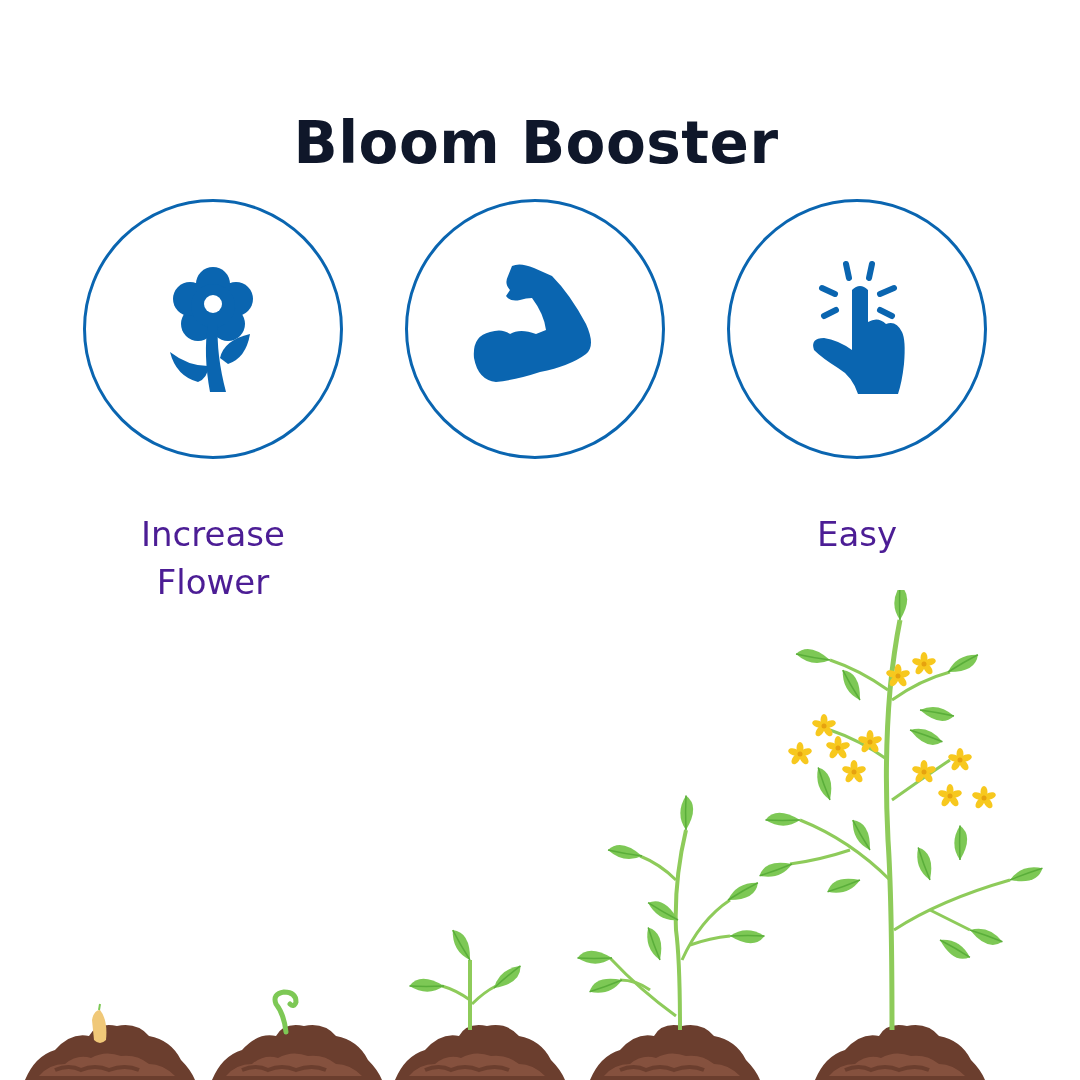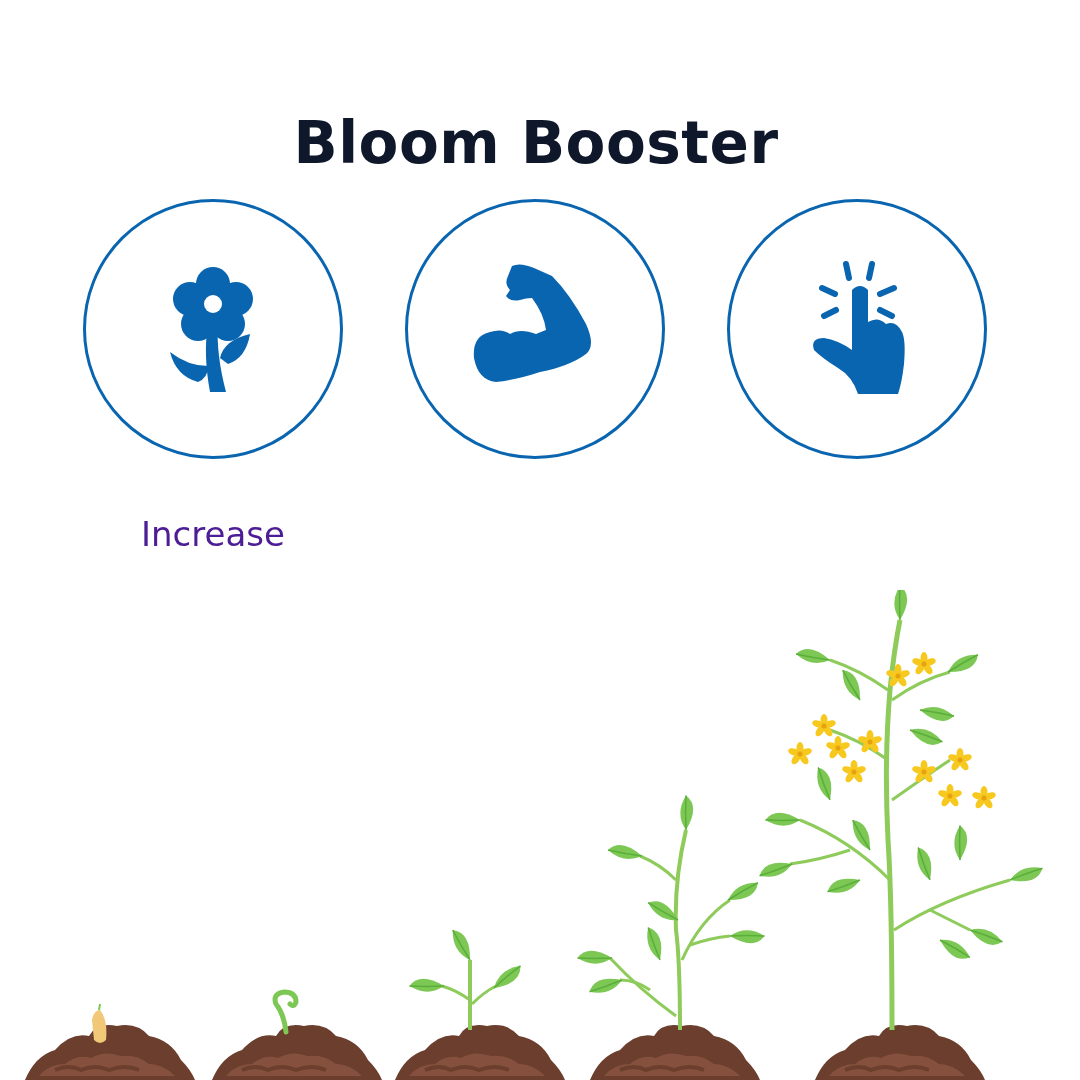--- a/index.html
+++ b/index.html
@@ -43,20 +43,21 @@
         <circle cx="75" cy="52" r="22"></circle>
         <path d="M70 70 L80 70 Q78 100 88 138 L72 138 Q65 100 70 70 Z"></path>
         <path d="M70 112 Q50 112 32 98 Q38 122 60 128 Q70 124 70 112 Z"></path>
         <path d="M82 104 Q86 86 112 80 Q108 104 90 110 Z"></path>
       </g>
       <circle cx="75" cy="50" r="9" fill="#ffffff"></circle>
     </svg>
   </div>
   <div class="label">
     <span>Increase</span>
+    <span>Flower</span>
   </div>
 </div>
 
 <div class="feature f2">
   <div class="circle">
     <svg viewBox="0 0 150 150">
       <path fill="#0a65b0" d="M52 12 Q60 8 74 14 L92 22 Q110 40 126 70 Q136 92 126 100 Q110 112 80 118 Q56 126 36 128 Q18 126 14 104 Q12 82 30 78 Q42 74 50 80 Q60 74 76 80 L86 76 Q84 60 72 44 Q66 44 60 46 Q50 48 46 42 L50 36 Q44 30 48 22 Z"></path>
     </svg>
   </div>
 </div>
@@ -69,20 +70,21 @@
         <line x1="90" y1="10" x2="87" y2="24"></line>
         <line x1="40" y1="34" x2="53" y2="40"></line>
         <line x1="112" y1="34" x2="98" y2="40"></line>
         <line x1="42" y1="62" x2="54" y2="56"></line>
         <line x1="110" y1="62" x2="98" y2="56"></line>
       </g>
       <path fill="#0a65b0" d="M70 36 Q78 28 86 36 L86 68 Q96 62 104 70 Q114 66 120 78 Q124 86 122 110 Q120 128 116 140 L76 140 Q70 122 56 114 Q40 104 32 96 Q28 84 42 84 Q56 86 70 96 Z"></path>
     </svg>
   </div>
   <div class="label">
+    <span>Easy</span>
   </div>
 </div>
 
 <svg class="stages" viewBox="0 590 1080 490">
   <defs>
     <g id="soil">
       <path d="M0 60 Q10 36 30 30 Q46 12 64 16 Q72 2 92 6 Q112 2 124 16 Q146 20 156 40 Q166 50 170 60 Z" fill="#6b3e2e"></path>
       <path d="M14 56 Q24 44 40 44 Q52 34 66 38 Q80 30 96 36 Q112 34 124 44 Q138 44 150 56 Z" fill="#8c5642" opacity="0.8"></path>
       <path d="M30 50 Q44 44 56 50 Q70 44 84 50 Q100 44 114 50" stroke="#6b3e2e" stroke-width="4" fill="none"></path>
     </g>

